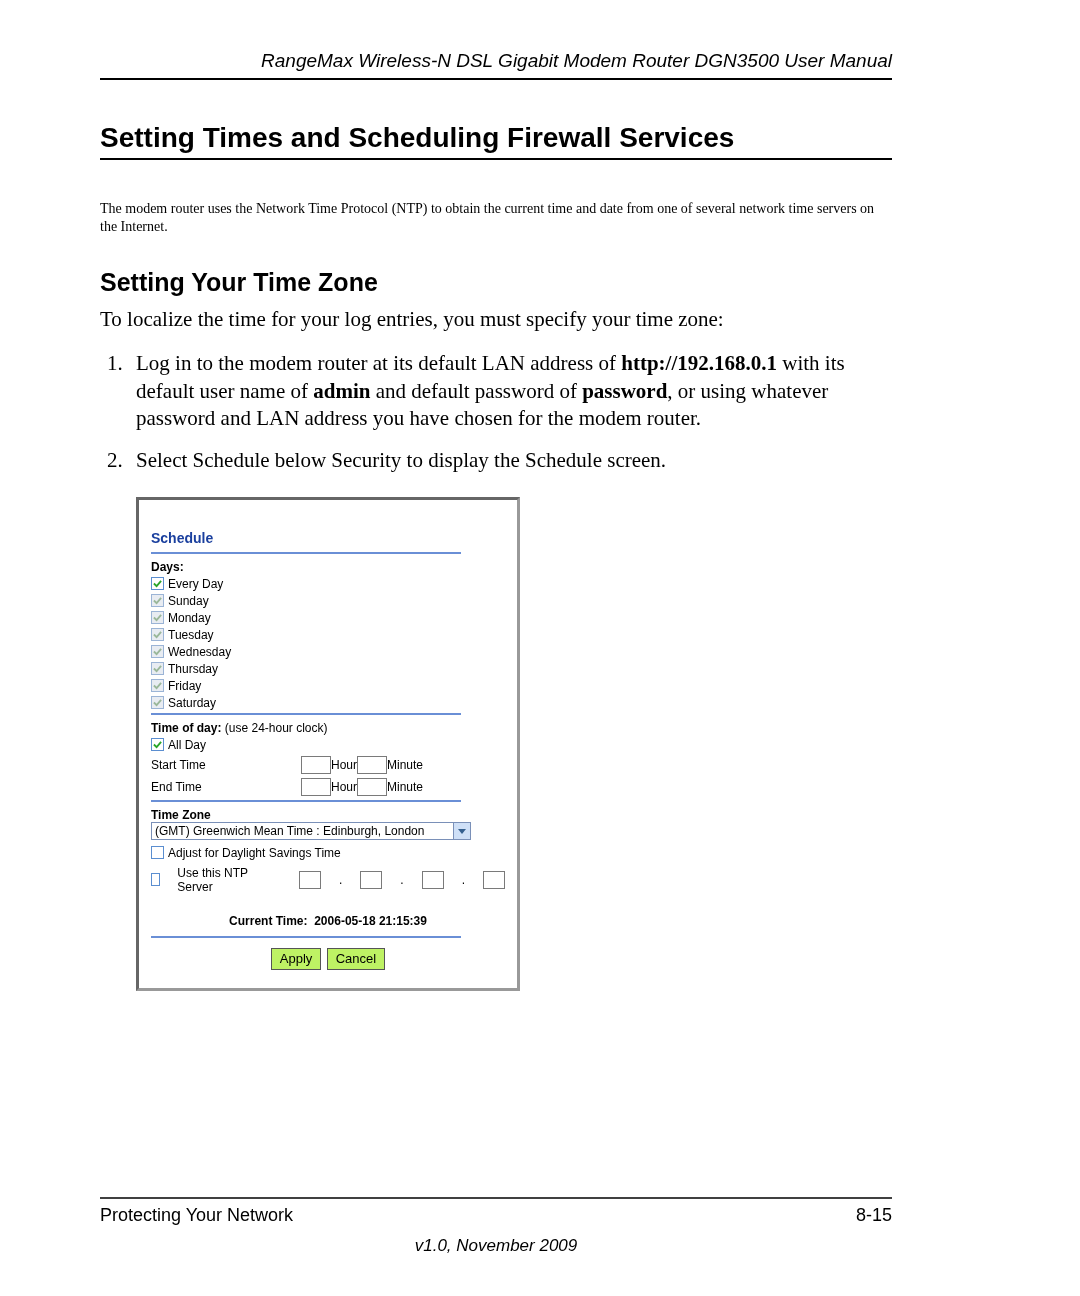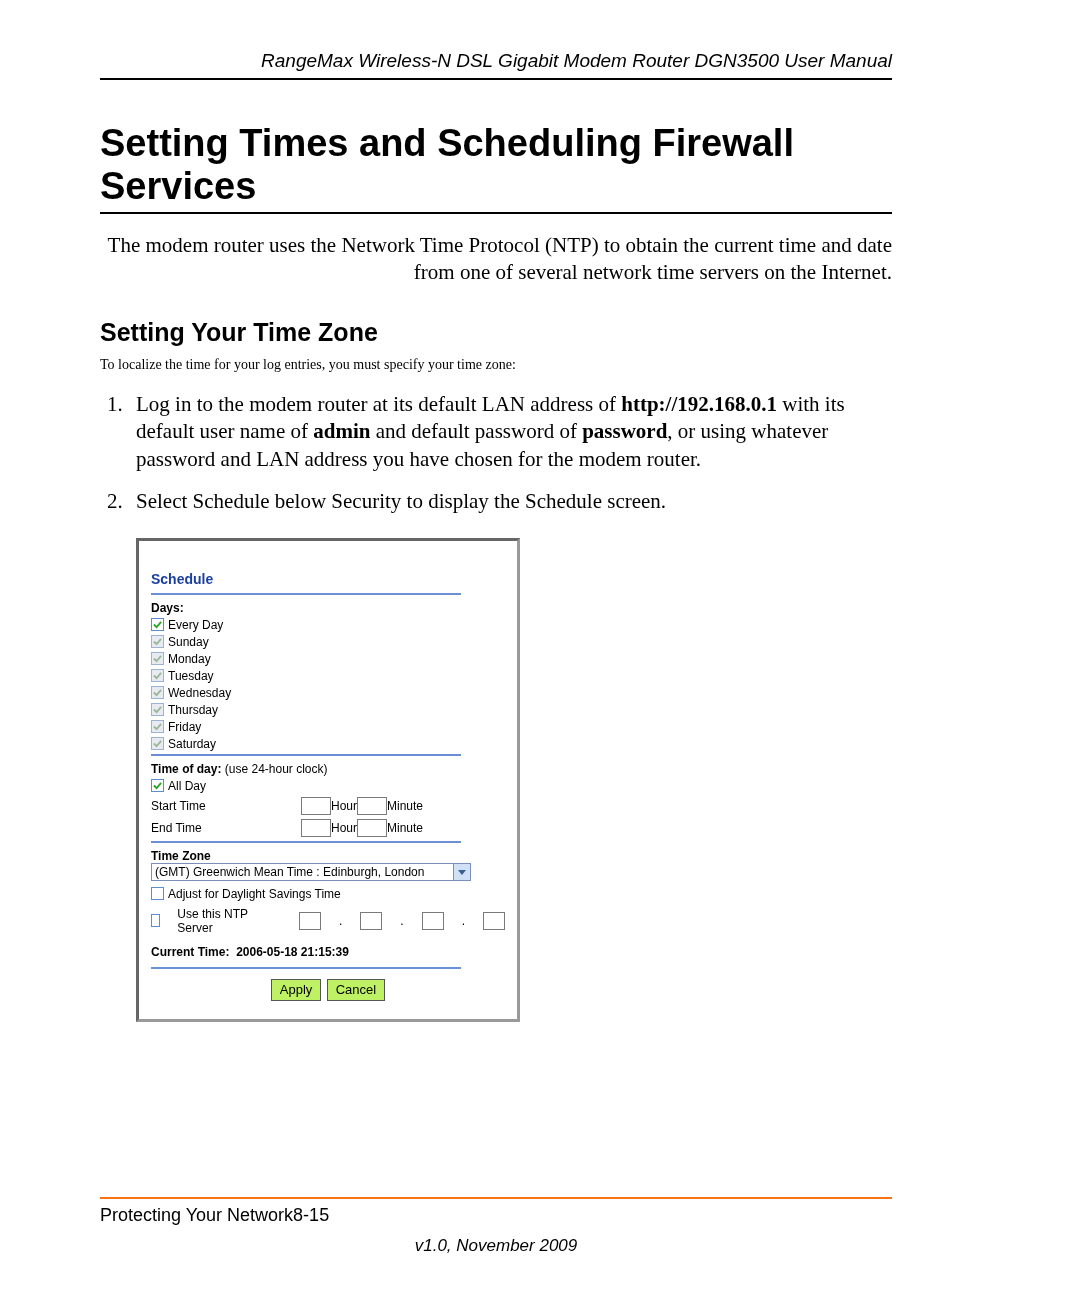--- a/index.html
+++ b/index.html
@@ -22,39 +22,38 @@
     font-family: Arial, Helvetica, sans-serif;
     font-size: 19px;
     text-align: right;
     padding-bottom: 6px;
     border-bottom: 2px solid #000;
     margin-bottom: 42px;
   }
   h1.main-heading {
     font-family: Arial, Helvetica, sans-serif;
     font-weight: bold;
-    font-size: 38px;
+    font-size: 28px;
     margin: 0 0 4px 0;
     padding-bottom: 4px;
     border-bottom: 2px solid #000;
   }
   p.body {
-    font-size: 21px;
+    font-size: 14px;
     line-height: 1.28;
-    margin: 18px 0 18px 0;
-    text-align: right;
+    margin: 40px 0 18px 0;
   }
   h2.sub-heading {
     font-family: Arial, Helvetica, sans-serif;
     font-weight: bold;
     font-size: 25px;
     margin: 32px 0 10px 0;
   }
   p.lead {
-    font-size: 14px;
+    font-size: 21px;
     margin: 6px 0 18px 0;
   }
   ol.steps {
     margin: 0 0 8px 0;
     padding-left: 28px;
     font-size: 21px;
   }
   ol.steps > li {
     margin-bottom: 14px;
     line-height: 1.32;
@@ -154,24 +153,24 @@
     align-items: center;
     gap: 17px;
     font-size: 12px;
     margin-top: 6px;
   }
   .ntp-row .oct {
     width: 30px; height: 16px; border: 1px solid #7a7a7a; background: #fff;
   }
   .ntp-row .dot { padding: 0 1px; }
   .cur-time {
-    text-align: left;
-    font-family: Arial, Helvetica, sans-serif;
-    font-size: 12px;
-    margin-top: 10px;
+    text-align: center;
+    font-family: Arial, Helvetica, sans-serif;
+    font-size: 12px;
+    margin-top: 20px;
   }
   .cur-time b { font-weight: bold; }
   .btn-row {
     text-align: center;
     margin-top: 10px;
   }
   .btn {
     display: inline-block;
     border: 1px solid #555;
     background: #bef264;
@@ -188,23 +187,24 @@
     font-size: 16px;
     margin-top: 14px;
   }
 
   .bottom {
     position: absolute;
     left: 100px; right: 100px;
     bottom: 40px;
   }
   .bottom-line {
-    border-top: 2px solid #f97316;
+    border-top: 2px solid #404040;
     padding-top: 6px;
     display: flex;
+    justify-content: space-between;
     font-family: Arial, Helvetica, sans-serif;
     font-size: 18px;
   }
   .ver {
     text-align: center;
     font-style: italic;
     font-family: Arial, Helvetica, sans-serif;
     font-size: 17px;
     margin-top: 10px;
   }

